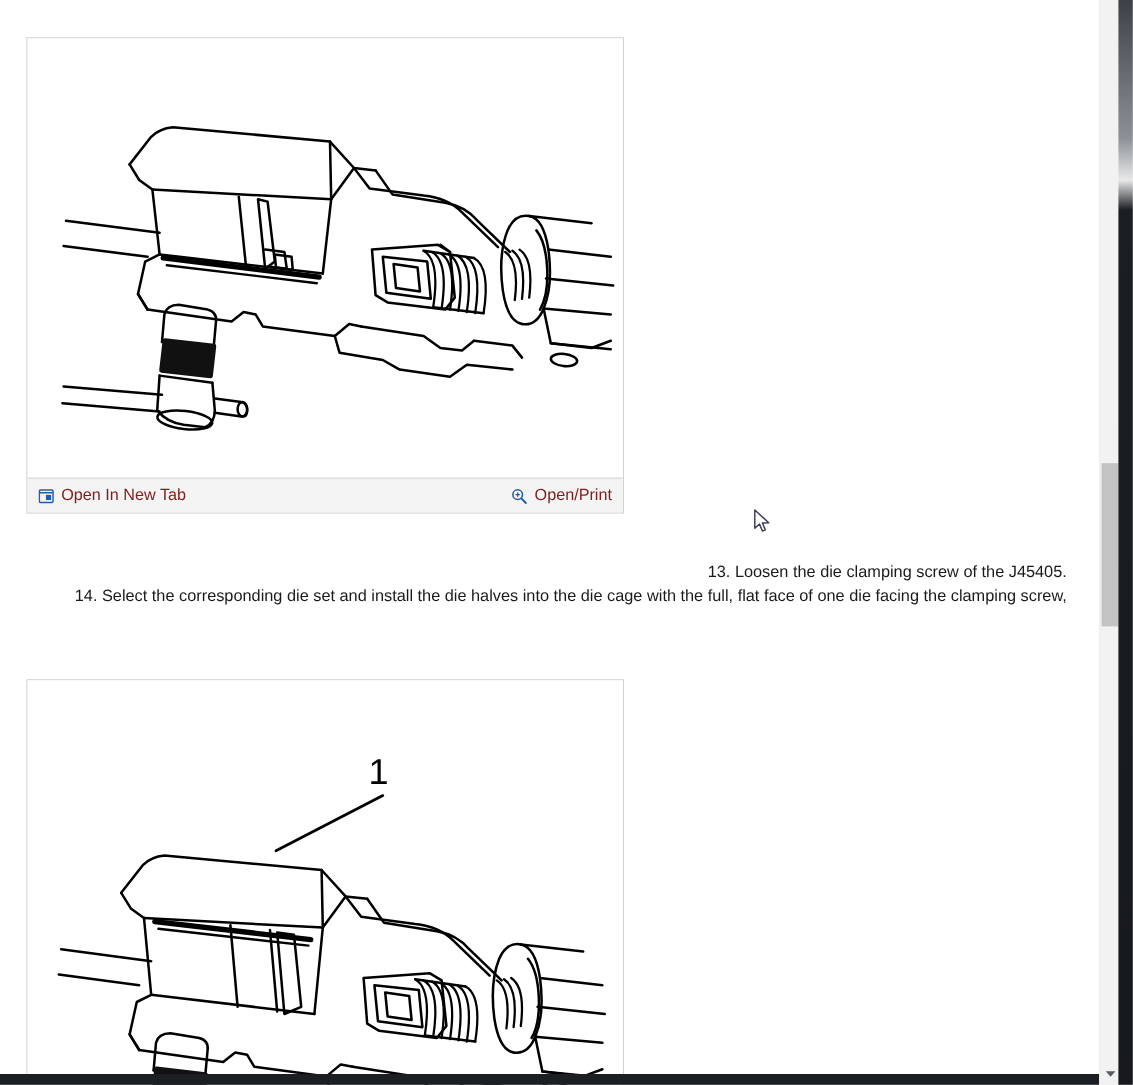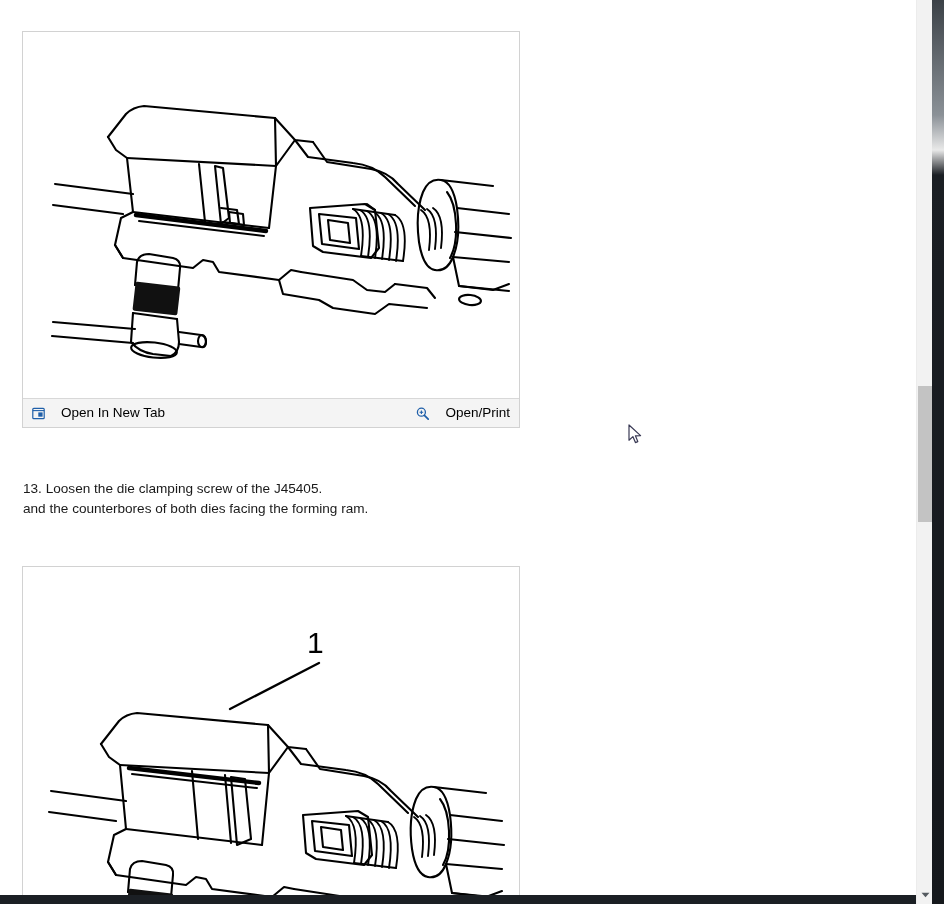--- a/index.html
+++ b/index.html
@@ -58,45 +58,46 @@
     background: #f4f4f4;
     border-top: 1px solid #d8d8d8;
     display: flex;
     align-items: center;
     justify-content: space-between;
     padding: 0 9px 0 9px;
   }
   .footer-action {
     display: flex;
     align-items: center;
-    gap: 16px;
-    color: #000000;
+    gap: 6px;
+    color: #7f1d1d;
     font-size: 13.5px;
     line-height: 1;
     cursor: pointer;
     text-decoration: none;
     white-space: nowrap;
   }
   .footer-icon {
     display: inline-block;
     width: 13px; height: 13px;
     flex: 0 0 13px;
   }
   .footer-icon svg { display: block; width: 13px; height: 13px; }
   .footer-label { display: inline-block; }
 
   
   #instructions {
     position: absolute;
     left: 23px;
-    top: 479px;
+    top: 467px;
     width: 866px;
     color: #1a1a1a;
     font-size: 13.6px;
     line-height: 20px;
+    text-align: right;
   }
   #instructions p { margin: 0; }
 
   
   #right-dark-strip {
     position: absolute;
     right: 0; top: 0;
     width: 12px;
     height: 904px;
     background: linear-gradient(to bottom, #3b4147 0px, #8b9197 115px, #e9e9e9 150px, #1b1f24 175px, #15181c 904px);
@@ -272,21 +273,21 @@
             <path d="M3.6 5.2 H7.2 M5.4 3.4 V7.0" stroke-width="1.1"></path>
           </svg>
         </span>
         <span class="footer-label">Open/Print</span>
       </a>
     </div>
   </div>
 
   <div id="instructions">
     <p>13. Loosen the die clamping screw of the J45405.</p>
-    <p>and the counterbores of both dies facing the forming ram.</p>
+    <p>14. Select the corresponding die set and install the die halves into the die cage with the full, flat face of one die facing the clamping screw,</p>
   </div>
 
   <div id="figure-card-2" class="figure-card">
     <div class="figure-image-wrap">
       <svg class="figure-svg" viewBox="0 0 496 358" preserveAspectRatio="xMidYMin meet">
         <g fill="none" stroke="#000000" stroke-width="2.1" stroke-linejoin="round" stroke-linecap="round">
 
           <path d="M296 96 L207 142" stroke-width="2.3"></path>
           <text x="284" y="86" font-family="Liberation Sans, sans-serif" font-size="30" fill="#000000" stroke="none" id="callout-text-2">1</text>
 

